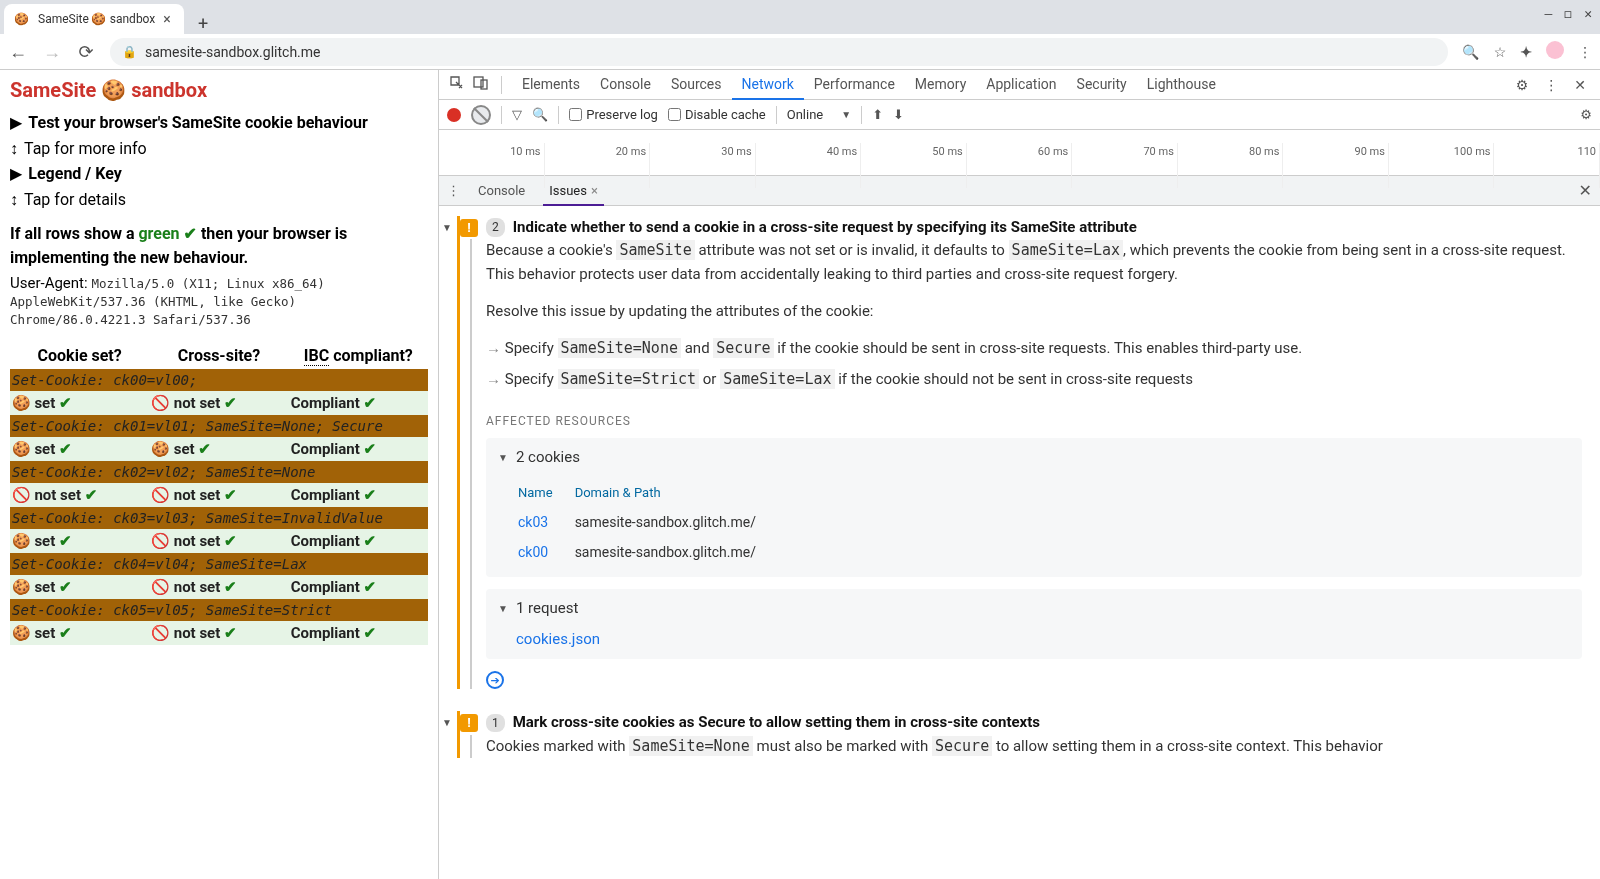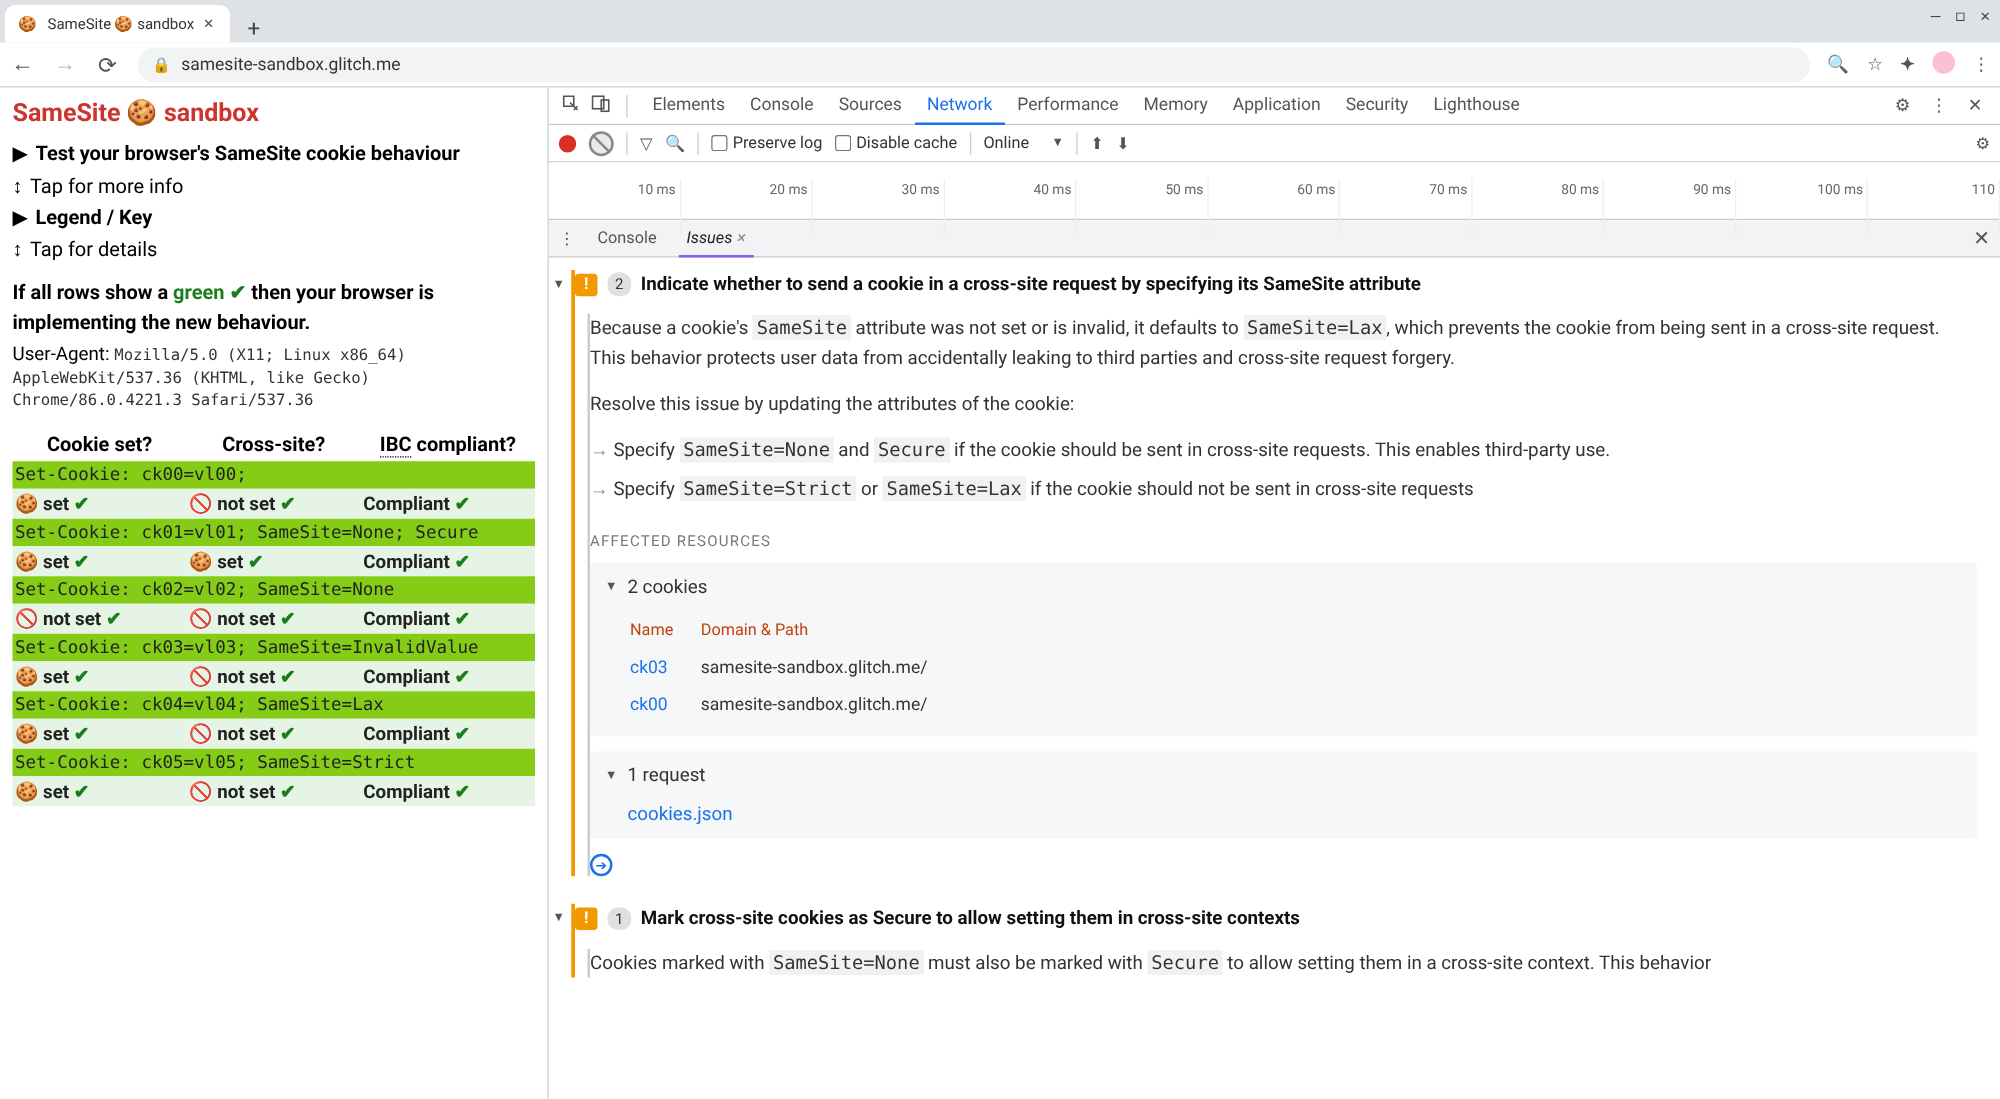--- a/index.html
+++ b/index.html
@@ -25,21 +25,21 @@
 .page .disc { list-style: none; font-size: 16px; line-height: 1.6; }
 .page .disc li::before { content: attr(data-marker); margin-right: 6px; }
 .page .intro { font-size: 16px; margin-top: 10px; line-height: 1.5; }
 .page .green { color: #1a7f1a; font-weight: bold; }
 .page .ua { font-size: 15px; margin-top: 4px; }
 .page .ua code { font-family: monospace; font-size: 12.5px; color: #333; }
 .cookie-table { width: 100%; margin-top: 14px; border-collapse: collapse; table-layout: fixed; }
 .cookie-table th { font-weight: bold; font-size: 16px; padding: 4px 2px; }
 .cookie-table th .dotted { border-bottom: 1px dotted #000; }
 .cookie-table td { padding: 3px 2px; }
-.cookie-table .hdrrow td { font-family: monospace; font-size: 14px; color: #222; background: #84cc16; }
+.cookie-table .hdrrow td { font-family: monospace; font-size: 14px; color: #222; background: #a16207; font-style: italic; }
 .cookie-table .valrow td { text-align: left; font-weight: bold; font-size: 15px; color: #222; background: #e6f4e6; }
 .cookie-table .valrow td .ck { color: #1a7f1a; }
 .cookie-table .badge-set::before { content: "🍪 "; }
 .cookie-table .badge-notset::before { content: "🚫 "; color: #d33; }
 .devtools { flex: 1; display: flex; flex-direction: column; border-left: 1px solid #ccc; background: #fff; }
 .dt-tabs { height: 30px; border-bottom: 1px solid #ccc; display: flex; align-items: center; padding: 0 8px; gap: 4px; font-size: 14px; color: #555; }
 .dt-tabs .tool-ico { width: 20px; text-align: center; cursor: pointer; }
 .dt-tabs .sep { width: 1px; height: 18px; background: #ccc; margin: 0 6px; }
 .dt-tabs .dtab { padding: 6px 10px; cursor: pointer; }
 .dt-tabs .dtab.active { color: #1a73e8; border-bottom: 2px solid #1a73e8; margin-bottom: -1px; }
@@ -53,42 +53,42 @@
 .dt-toolbar .sep { width: 1px; height: 18px; background: #ccc; }
 .dt-toolbar label { display: flex; align-items: center; gap: 4px; }
 .dt-toolbar .spacer { flex: 1; }
 .dt-toolbar .gear { cursor: pointer; color: #555; }
 .timeline { height: 46px; border-bottom: 1px solid #ccc; position: relative; background: #fff; font-size: 11px; color: #666; }
 .timeline .ticks { display: flex; position: absolute; top: 13px; left: 0; right: 0; height: 100%; }
 .timeline .tick { flex: 1; border-right: 1px solid #eee; padding: 2px 3px; text-align: right; }
 .drawer-tabs { height: 30px; border-bottom: 1px solid #ccc; display: flex; align-items: center; padding: 0 8px; gap: 12px; font-size: 13px; background: #f1f3f4; }
 .drawer-tabs .kebab { color: #555; cursor: pointer; }
 .drawer-tabs .dtab2 { padding: 6px 6px; cursor: pointer; color: #555; }
-.drawer-tabs .dtab2.active { color: #222; border-bottom: 2px solid #8b5cf6; margin-bottom: -1px; font-style: italic; }
+.drawer-tabs .dtab2.active { color: #222; border-bottom: 2px solid #4c1d95; margin-bottom: -1px; }
 .drawer-tabs .dtab2 .x { margin-left: 4px; color: #888; }
 .drawer-tabs .spacer { flex: 1; }
 .drawer-tabs .close { cursor: pointer; color: #555; font-size: 16px; }
 .issues-body { flex: 1; overflow: auto; padding: 10px 18px; font-size: 15px; color: #333; line-height: 1.55; }
 .issue { border-left: 3px solid #f29900; padding-left: 10px; margin-bottom: 22px; }
 .issue-head { display: flex; align-items: center; gap: 8px; margin-left: -28px; }
 .issue-head .tri { font-size: 10px; color: #555; cursor: pointer; }
 .issue-head .warn { width: 18px; height: 18px; border-radius: 3px; background: #f29900; color: #fff; display: flex; align-items: center; justify-content: center; font-size: 13px; font-weight: bold; }
 .issue-head .cnt { background: #e0e0e0; border-radius: 8px; padding: 0 6px; font-size: 12px; }
 .issue-head .title { font-weight: bold; color: #111; }
-.issue-desc { margin-top: 12px; padding-left: 0; border-left: 2px solid #ccc; }
+.issue-desc { padding-left: 14px; border-left: 2px solid #ccc; }
 .issue-desc p { margin-bottom: 14px; }
 .issue-desc code { font-family: monospace; background: #f1f1f1; padding: 1px 3px; }
 .issue-desc .bullet { margin-bottom: 8px; }
 .issue-desc .bullet::before { content: "→ "; color: #888; }
 .aff-head { font-size: 12px; letter-spacing: 1px; color: #777; margin: 20px 0 8px; }
 .expander { background: #f6f7f8; border-radius: 4px; padding: 8px 12px; margin-bottom: 12px; }
 .expander .erow { display: flex; align-items: center; gap: 8px; cursor: pointer; }
 .expander .erow .tri { font-size: 10px; color: #555; }
 .expander table { margin-top: 8px; margin-left: 18px; font-size: 14px; }
-.expander table th { text-align: left; font-weight: normal; color: #c2410c; padding: 4px 20px 4px 0; font-size: 13px; }
+.expander table th { text-align: left; font-weight: normal; color: #0369a1; padding: 4px 20px 4px 0; font-size: 13px; }
 .expander table td { padding: 3px 20px 3px 0; }
 .expander .lnk { color: #1a73e8; cursor: pointer; }
 .learn { display: flex; align-items: center; gap: 8px; margin-top: 10px; }
 .learn .circ { width: 18px; height: 18px; border: 2px solid #1a73e8; border-radius: 50%; display: flex; align-items: center; justify-content: center; color: #1a73e8; font-size: 11px; }
 .learn a { color: #1a73e8; text-decoration: underline; cursor: pointer; }
 .avatar-circle { width: 18px; height: 18px; border-radius: 50%; background: #fbc1d3; display: inline-block; }
 </style>
 </head>
 <body>
 

